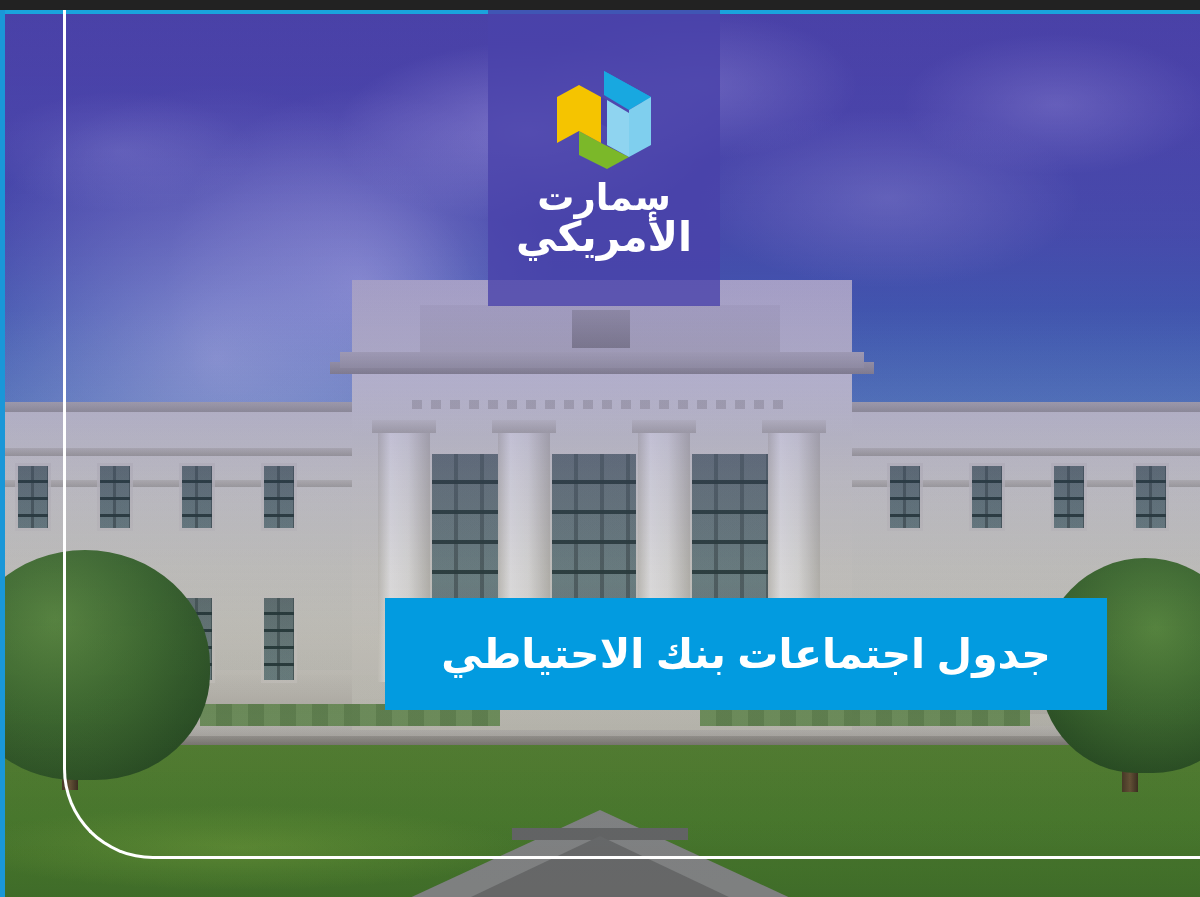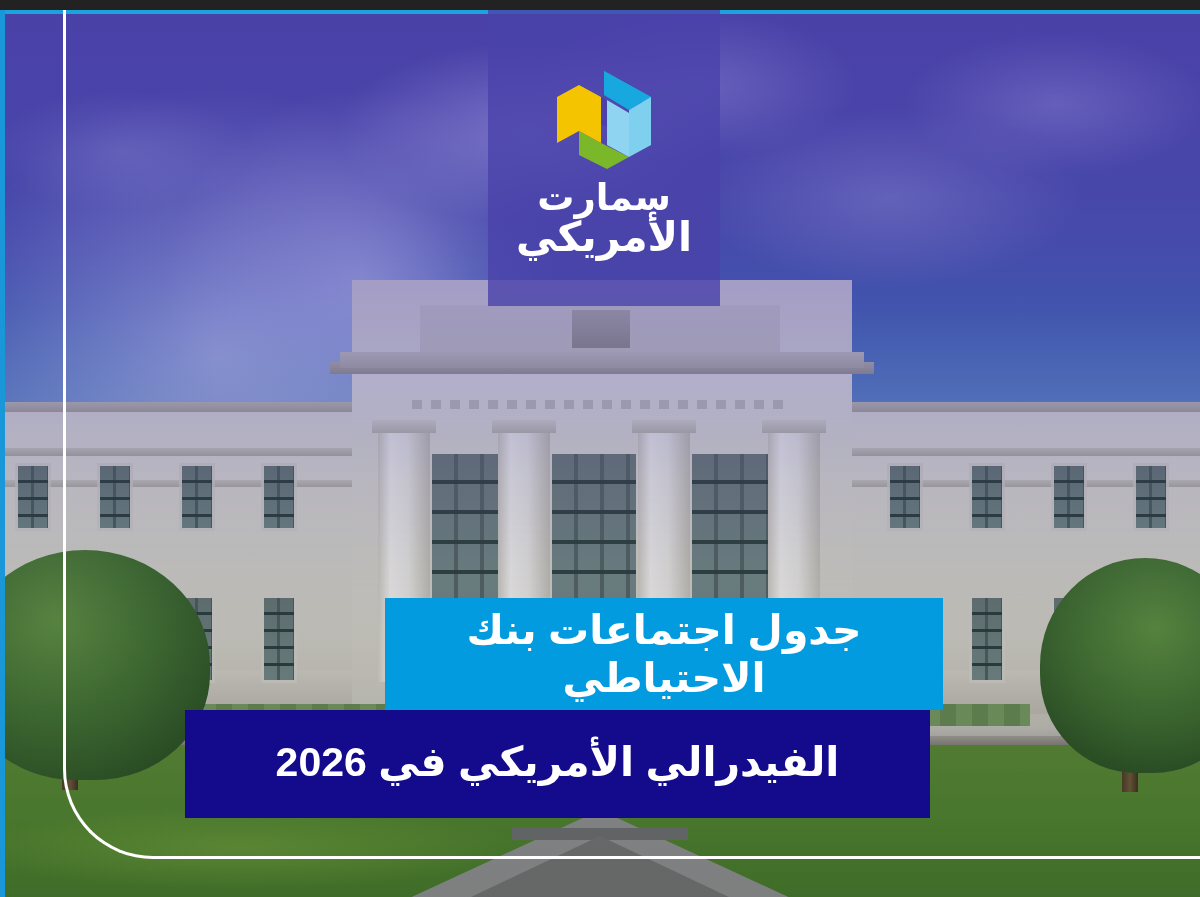--- a/index.html
+++ b/index.html
@@ -231,21 +231,21 @@
     color:#ffffff;font-size:23px;font-weight:600;letter-spacing:2.5px;
     margin-top:4px;direction:ltr;
   }
 
   
   .banner{
     position:absolute;display:flex;align-items:center;justify-content:center;
     color:#ffffff;font-weight:700;direction:rtl;text-align:center;
   }
   .banner-1{
-    left:385px;top:588px;width:558px;height:112px;
+    left:385px;top:588px;width:722px;height:112px;
     background:#029BE0;
     font-size:41px;letter-spacing:0;
   }
   .banner-2{
     left:185px;top:700px;width:745px;height:108px;
     background:#130B8C;
     font-size:41px;
   }
   .banner-2 .txt{padding-bottom:4px;}
 </style>
@@ -356,17 +356,14 @@
     </div>
 
     <div class="logo-ar">سمارت</div>
     <div class="logo-ar-2">الأمريكي</div>
   </div>
 
   <div class="banner banner-1">
     <span class="txt">جدول اجتماعات بنك الاحتياطي</span>
   </div>
 
-  <div class="banner banner-2">
-    <span class="txt">الفيدرالي الأمريكي في 2026</span>
-  </div>
 
 </div>
 
 </body></html>

